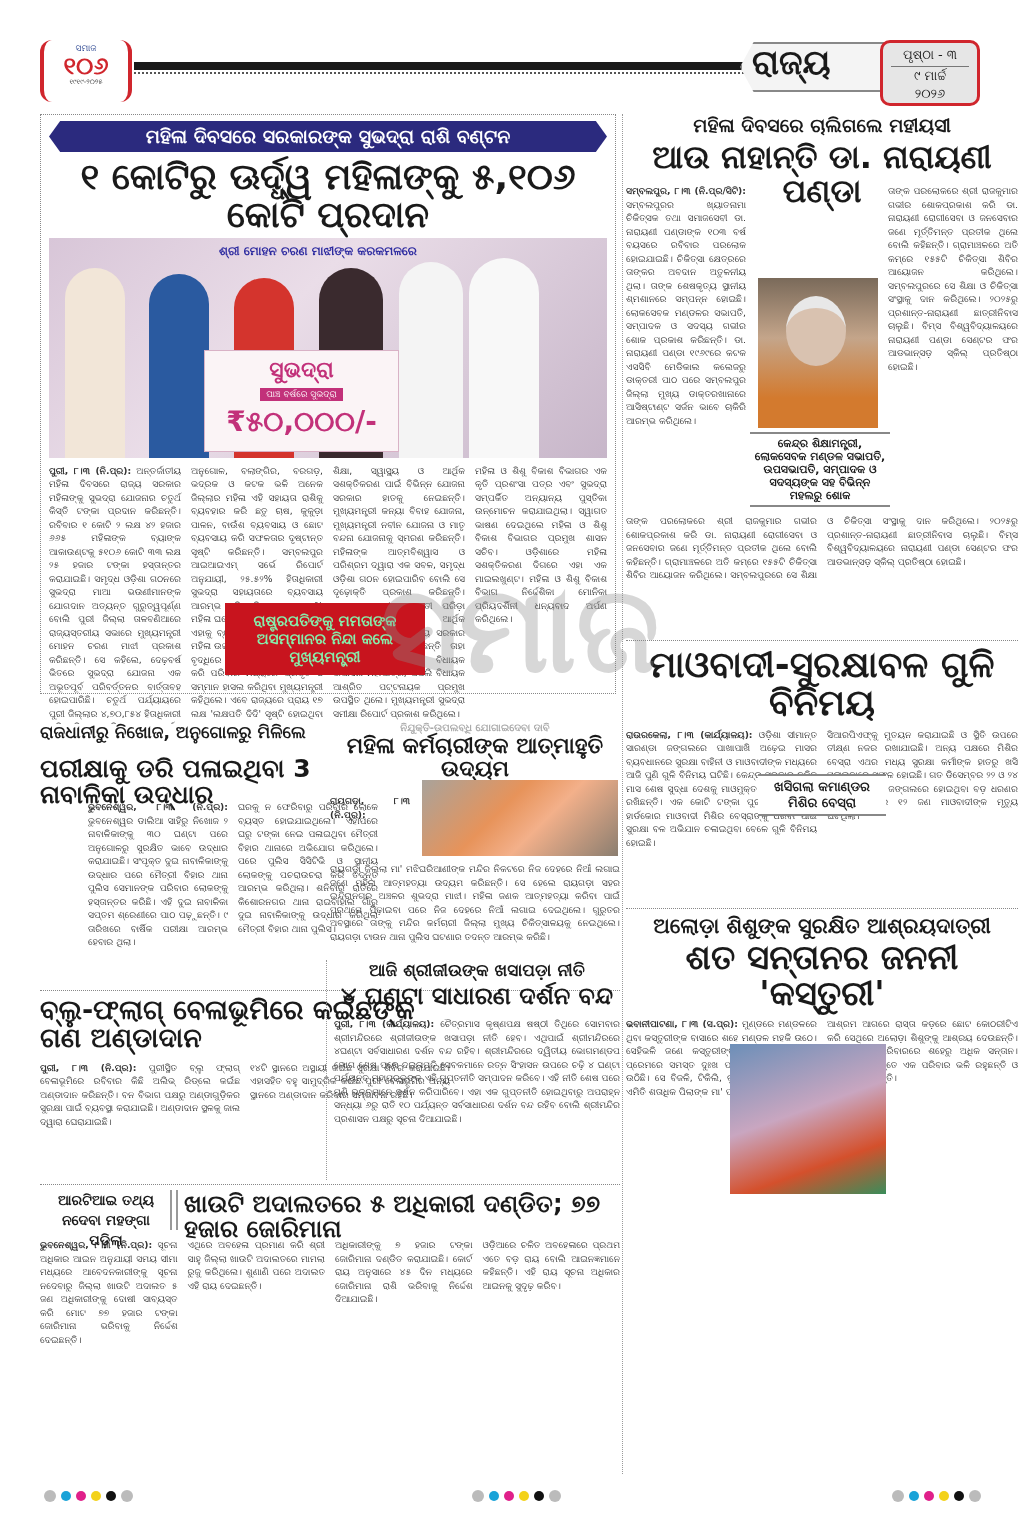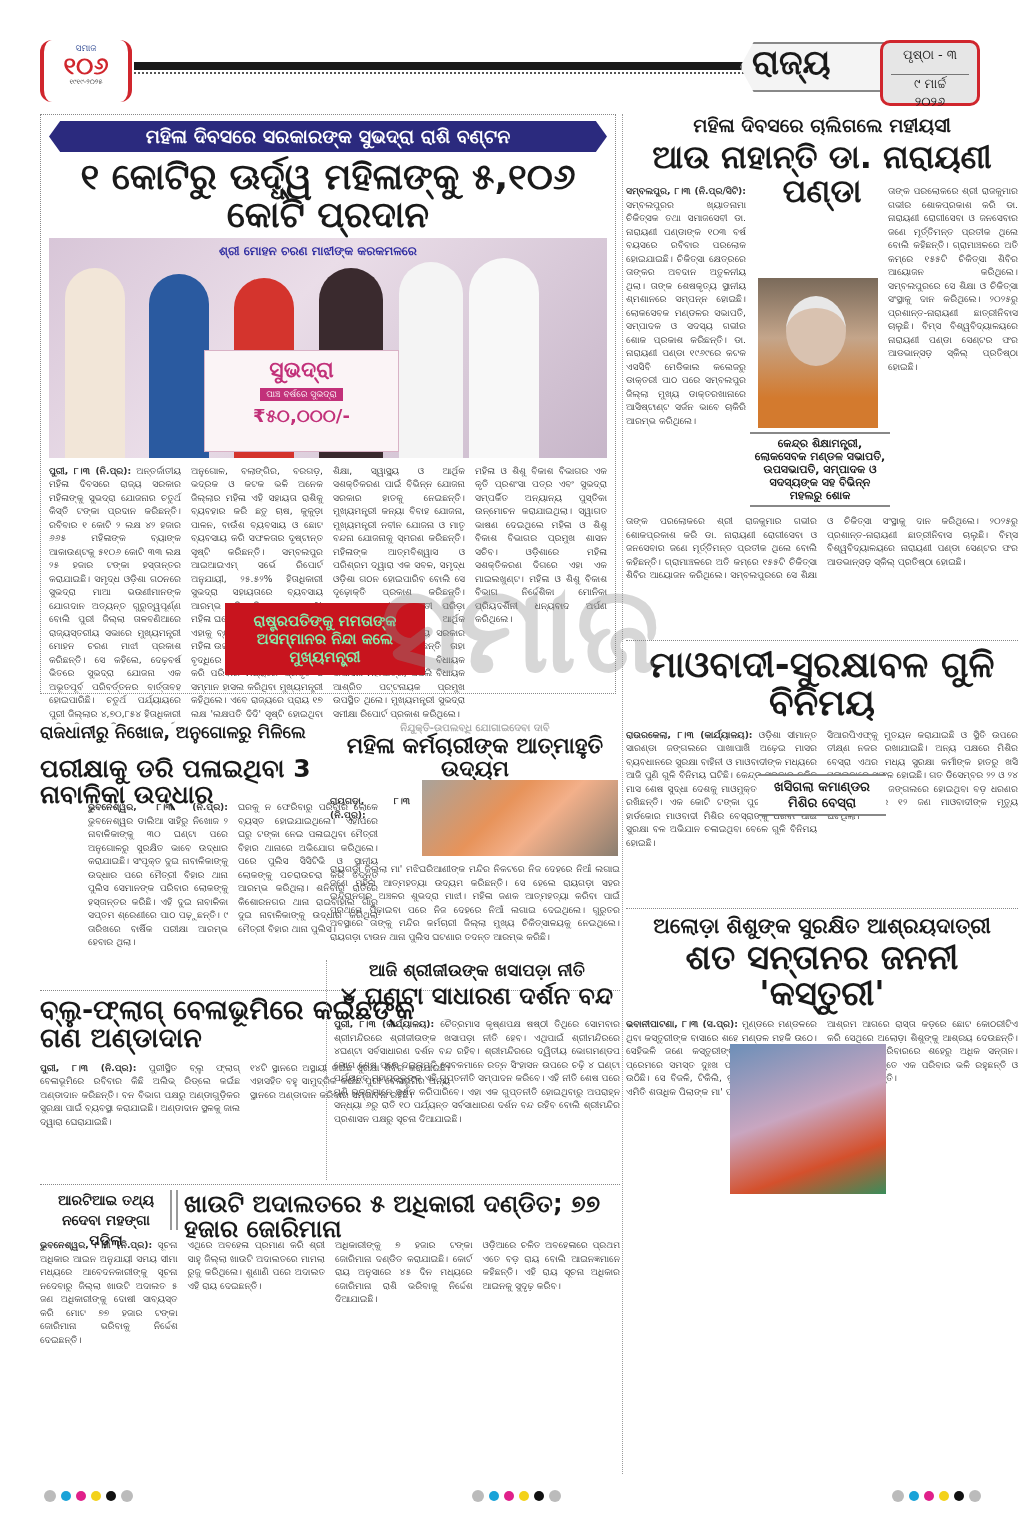--- a/index.html
+++ b/index.html
@@ -9,21 +9,21 @@
   
   .logo { left: 40px; top: 40px; width: 92px; height: 62px; border-left: 4px solid #d0262d; border-right: 4px solid #d0262d; border-radius: 12px; text-align: center; }
   .logo .brand { font-size: 9px; color: #1e3a8a; margin-top: 3px; }
   .logo .num { font-size: 24px; color: #d0262d; font-weight: bold; line-height: 24px; }
   .logo .yrs { font-size: 7px; color: #333; }
   .rule-top { left: 134px; top: 62px; width: 610px; height: 8px; background: #1a1a1a; }
   .rule-dots { left: 134px; top: 72px; width: 610px; height: 4px; border-top: 2px dotted #555; }
   .section-tab { left: 740px; top: 42px; width: 170px; height: 50px; border: 2px solid #888; border-radius: 4px 20px 20px 4px; background: #f4f4f4; clip-path: polygon(8% 0, 100% 0, 100% 100%, 8% 100%, 0 50%); }
   .section-title { left: 752px; top: 42px; font-size: 34px; font-weight: bold; color: #1a1a1a; }
   .pagebox { left: 880px; top: 40px; width: 100px; height: 66px; background: #e6e6e6; border: 3px solid #d0262d; border-radius: 10px; text-align: center; font-size: 13px; line-height: 18px; padding-top: 3px; }
-  .pagebox .pg { border-bottom: 1px solid #777; padding-bottom: 10px; margin: 0 8px; }
+  .pagebox .pg { border-bottom: 1px solid #777; padding-bottom: 2px; margin: 0 8px; }
 
   
   .boxed { border: 1px dotted #888; }
   .kicker-banner { background: #2b2a7e; color: #fff; text-align: center; font-size: 19px; font-weight: bold; padding: 4px 0; clip-path: polygon(2% 0, 98% 0, 100% 50%, 98% 100%, 2% 100%, 0 50%); }
   .headline { font-weight: bold; text-align: center; line-height: 1.05; }
   .kicker { font-weight: bold; text-align: center; }
   .col-text { font-size: 9.2px; line-height: 13.5px; color: #333; text-align: justify; }
   .cols { display: flex; gap: 10px; }
   .cols > div { flex: 1; }
   .photo { background: linear-gradient(135deg, #d8c6d8, #eadde8 40%, #c7b6c9); position: relative; overflow: hidden; }
@@ -63,21 +63,21 @@
     <div style="position:absolute; left:170px; top:6px; color:#2d2ba0; font-size:12px; font-weight:bold;">ଶ୍ରୀ ମୋହନ ଚରଣ ମାଝୀଙ୍କ କରକମଳରେ</div>
     <div style="position:absolute; left:16px; top:30px; width:60px; height:190px; background:#f2e6d8; border-radius:30px 30px 0 0;"></div>
     <div style="position:absolute; left:100px; top:36px; width:60px; height:184px; background:#2a5aa0; border-radius:30px 30px 0 0;"></div>
     <div style="position:absolute; left:185px; top:40px; width:60px; height:180px; background:#d4342d; border-radius:30px 30px 0 0;"></div>
     <div style="position:absolute; left:270px; top:30px; width:64px; height:190px; background:#3a2a2e; border-radius:32px 32px 0 0;"></div>
     <div style="position:absolute; left:350px; top:24px; width:64px; height:196px; background:#f4f4f4; border-radius:32px 32px 0 0;"></div>
     <div style="position:absolute; left:420px; top:20px; width:70px; height:200px; background:#f8f8f8; border-radius:35px 35px 0 0;"></div>
     <div style="position:absolute; left:155px; top:112px; width:195px; height:102px; background:#fbf4f6; border:1px solid #d9b2c6; text-align:center;">
       <div style="color:#c2317a; font-size:22px; font-weight:bold; margin-top:6px;">ସୁଭଦ୍ରା</div>
       <div style="display:inline-block; background:#c2317a; color:#fff; font-size:9px; padding:1px 6px; margin-top:4px;">ପାଞ୍ଚ ବର୍ଷରେ ସୁଭଦ୍ରା</div>
-      <div style="color:#c2317a; font-size:18px; font-weight:bold; margin-top:4px;">₹୫୦,୦୦୦/-</div>
+      <div style="color:#c2317a; font-size:28px; font-weight:bold; margin-top:4px;">₹୫୦,୦୦୦/-</div>
     </div>
   </div>
   <div class="cols" style="margin:6px 8px 0 8px; height:260px; overflow:hidden;">
     <div class="col-text"><b>ପୁରୀ, ୮।୩ (ନି.ପ୍ର):</b> <span>ଅନ୍ତର୍ଜାତୀୟ ମହିଳା ଦିବସରେ ରାଜ୍ୟ ସରକାର ମହିଳାଙ୍କୁ ସୁଭଦ୍ରା ଯୋଜନାର ଚତୁର୍ଥ କିସ୍ତି ଟଙ୍କା ପ୍ରଦାନ କରିଛନ୍ତି। ରବିବାର ୧ କୋଟି ୨ ଲକ୍ଷ ୪୨ ହଜାର ୬୬୫ ମହିଳାଙ୍କ ବ୍ୟାଙ୍କ ଆକାଉଣ୍ଟକୁ ୫୧୦୬ କୋଟି ୩୩ ଲକ୍ଷ ୨୫ ହଜାର ଟଙ୍କା ହସ୍ତାନ୍ତର କରାଯାଇଛି। ସମୃଦ୍ଧ ଓଡ଼ିଶା ଗଠନରେ ସୁଭଦ୍ରା ମାଆ ଭଉଣୀମାନଙ୍କ ଯୋଗଦାନ ଅତ୍ୟନ୍ତ ଗୁରୁତ୍ୱପୂର୍ଣ୍ଣ ବୋଲି ପୁରୀ ଜିଲ୍ଲା ତାଳବଣିଆରେ ରାଜ୍ୟସ୍ତରୀୟ ସଭାରେ ମୁଖ୍ୟମନ୍ତ୍ରୀ ମୋହନ ଚରଣ ମାଝୀ ପ୍ରକାଶ କରିଛନ୍ତି। ସେ କହିଲେ, ଦେଢ଼ବର୍ଷ ଭିତରେ ସୁଭଦ୍ରା ଯୋଜନା ଏକ ଅଭୂତପୂର୍ବ ପରିବର୍ତ୍ତନର ବାର୍ତ୍ତାବହ ହୋଇପାରିଛି। ଚତୁର୍ଥ ପର୍ଯ୍ୟାୟରେ ପୁରୀ ଜିଲ୍ଲାର ୪,୭୦,୮୫୪ ହିତାଧିକାରୀ ରହିଛନ୍ତି। ମହିଳାଙ୍କୁ ଆର୍ଥିକ ସ୍ୱାଧୀନତା ପ୍ରଦାନ କରି ସରକାର ସ୍ୱତନ୍ତ୍ର ପରିଚୟ ଦେଇଛନ୍ତି। ଏହି ଯୋଜନା ଆଜି ରାଜ୍ୟର ମହିଳାଙ୍କ ପାଇଁ ଆତ୍ମବିଶ୍ୱାସ ଓ ଆତ୍ମନିର୍ଭରତାର ସ୍ରୋତ ହୋଇପାରିଛି। ମହିଳା ସଶକ୍ତିକରଣ ଆମ ସରକାରଙ୍କ ପ୍ରଥମ ପ୍ରାଥମିକତା। ସୁଭଦ୍ରା ଯୋଜନା ଏହାର ଏକ ସଫଳ ଉଦାହରଣ।</span></div>
     <div class="col-text">
       <span>ଅନୁଗୋଳ, ବଲାଙ୍ଗିର, ବରଗଡ଼, ଭଦ୍ରକ ଓ କଟକ ଭଳି ଅନେକ ଜିଲ୍ଲାର ମହିଳା ଏହି ସହାୟତା ରାଶିକୁ ବ୍ୟବହାର କରି ଛତୁ ଚାଷ, କୁକୁଡ଼ା ପାଳନ, ବାଉଁଶ ବ୍ୟବସାୟ ଓ ଛୋଟ ବ୍ୟବସାୟ କରି ସଫଳତାର ଦୃଷ୍ଟାନ୍ତ ସୃଷ୍ଟି କରିଛନ୍ତି। ସମ୍ବଲପୁର ଆଇଆଇଏମ୍ ସର୍ଭେ ରିପୋର୍ଟ ଅନୁଯାୟୀ, ୨୫.୫୨% ହିତାଧିକାରୀ ସୁଭଦ୍ରା ସହାୟତାରେ ବ୍ୟବସାୟ ଆରମ୍ଭ କରିଛନ୍ତି। ଆଉ ୩୫.୭% ମହିଳା ଘରୋଇ ଆବଶ୍ୟକତା ପୂରଣରେ ଏହାକୁ ବ୍ୟବହାର କରିଛନ୍ତି। ଅନେକ ମହିଳା ଉଚ୍ଚ ପରିଶୋଧ, ସଞ୍ଚୟ ଓ ଦକ୍ଷତା ବୃଦ୍ଧିରେ ମଧ୍ୟ ଏହି ଅର୍ଥ ବ୍ୟବହାର କରି ପରିବାର ମଧ୍ୟରେ ପ୍ରକୃତି ଓ ସମ୍ମାନ ହାସଲ କରିଥିବା ମୁଖ୍ୟମନ୍ତ୍ରୀ କହିଥିଲେ। ଏବେ ରାଜ୍ୟରେ ପ୍ରାୟ ୧୭ ଲକ୍ଷ 'ଲକ୍ଷପତି ଦିଦି' ସୃଷ୍ଟି ହୋଇଥିବା ବେଳେ ୨୦୪୭ ସୁଦ୍ଧା ୬୦ ଲକ୍ଷ 'ଲକ୍ଷପତି ଦିଦି' ଓ ୧୦ ଲକ୍ଷ 'ମିଲିୟନେୟର ଦିଦି' ସୃଷ୍ଟି କରିବା ରାଜ୍ୟ ସରକାରଙ୍କ ଉଦ୍ଦେଶ୍ୟ ବୋଲି କହିଛନ୍ତି।</span>
     </div>
     <div class="col-text"><span>ଶିକ୍ଷା, ସ୍ୱାସ୍ଥ୍ୟ ଓ ଆର୍ଥିକ ସଶକ୍ତିକରଣ ପାଇଁ ବିଭିନ୍ନ ଯୋଜନା ସରକାର ହାତକୁ ନେଇଛନ୍ତି। ମୁଖ୍ୟମନ୍ତ୍ରୀ କନ୍ୟା ବିବାହ ଯୋଜନା, ମୁଖ୍ୟମନ୍ତ୍ରୀ ନବୀନ ଯୋଜନା ଓ ମାତୃ ବନ୍ଦନା ଯୋଜନାକୁ ସ୍ମରଣ କରିଛନ୍ତି। ମହିଳାଙ୍କ ଆତ୍ମବିଶ୍ୱାସ ଓ ପରିଶ୍ରମ ଦ୍ୱାରା ଏକ ସବଳ, ସମୃଦ୍ଧ ଓଡ଼ିଶା ଗଠନ ହୋଇପାରିବ ବୋଲି ସେ ଦୃଢ଼ୋକ୍ତି ପ୍ରକାଶ କରିଛନ୍ତି। ଉପମୁଖ୍ୟମନ୍ତ୍ରୀ ପ୍ରଭାତୀ ପରିଡ଼ା କହିଲେ, ମହିଳାଙ୍କ ଆର୍ଥିକ ସଶକ୍ତିକରଣ ପାଇଁ ରାଜ୍ୟ ସରକାର ଯେଉଁ ପଦକ୍ଷେପ ନେଇଛନ୍ତି ତାହା ଅଦ୍ୱିତୀୟ। ବ୍ରହ୍ମଗିରି ବିଧାୟକ ଉପାସନା ମହାପାତ୍ର, ପିପିଲି ବିଧାୟକ ଆଶ୍ରିତ ପଟ୍ଟନାୟକ ପ୍ରମୁଖ ଉପସ୍ଥିତ ଥିଲେ। ମୁଖ୍ୟମନ୍ତ୍ରୀ ସୁଭଦ୍ରା ସମୀକ୍ଷା ରିପୋର୍ଟ ପ୍ରକାଶ କରିଥିଲେ।</span></div>
     <div class="col-text"><span>ମହିଳା ଓ ଶିଶୁ ବିକାଶ ବିଭାଗର ଏକ କୃତି ପ୍ରଶଂସା ପତ୍ର ଏବଂ ସୁଭଦ୍ରା ସମ୍ପର୍କିତ ଅନ୍ୟାନ୍ୟ ପୁସ୍ତିକା ଉନ୍ମୋଚନ କରାଯାଇଥିଲା। ସ୍ୱାଗତ ଭାଷଣ ଦେଇଥିଲେ ମହିଳା ଓ ଶିଶୁ ବିକାଶ ବିଭାଗର ପ୍ରମୁଖ ଶାସନ ସଚିବ। ଓଡ଼ିଶାରେ ମହିଳା ସଶକ୍ତିକରଣ ଦିଗରେ ଏହା ଏକ ମାଇଲଖୁଣ୍ଟ। ମହିଳା ଓ ଶିଶୁ ବିକାଶ ବିଭାଗ ନିର୍ଦ୍ଦେଶିକା ମୋନିକା ପ୍ରିୟଦର୍ଶିନୀ ଧନ୍ୟବାଦ ଅର୍ପଣ କରିଥିଲେ।</span></div>
   </div>

